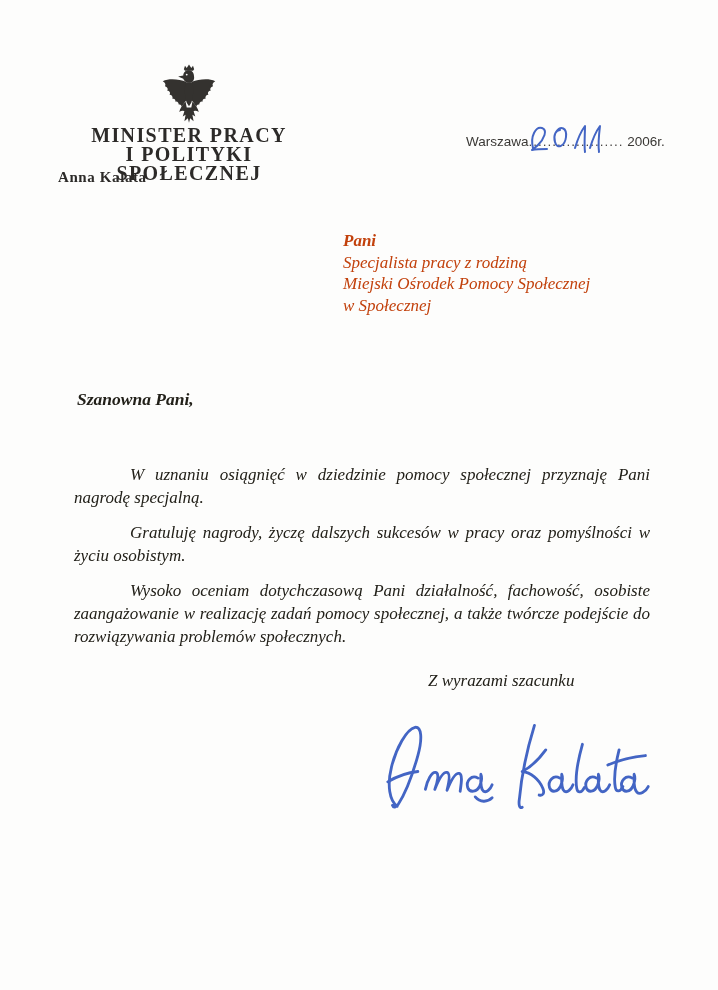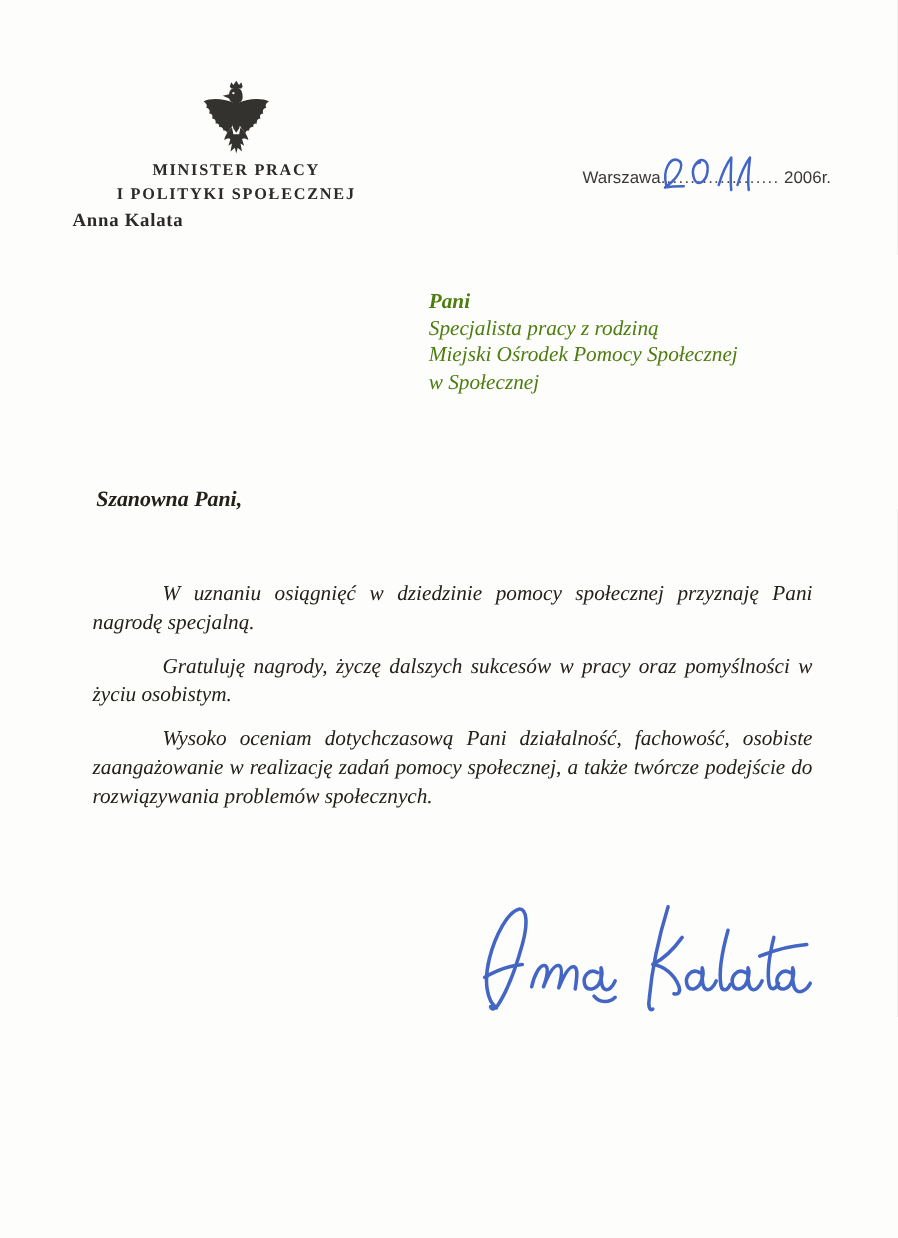--- a/index.html
+++ b/index.html
@@ -22,21 +22,21 @@
     width: 58px;
     height: 64px;
   }
   .ministry {
     position: absolute;
     left: 58px;
     top: 126px;
     width: 262px;
     text-align: center;
     font-weight: bold;
-    font-size: 13px;
+    font-size: 20px;
     letter-spacing: 1.4px;
     line-height: 19px;
     color: #2c2a28;
   }
   .minister-name {
     position: absolute;
     left: 58px;
     top: 169px;
     width: 262px;
     text-align: left;
@@ -69,21 +69,21 @@
   }
 
   
   .recipient {
     position: absolute;
     left: 343px;
     top: 230px;
     font-size: 17px;
     font-style: italic;
     line-height: 21.5px;
-    color: #4d7c0f;
+    color: #c2410c;
   }
   .recipient .strong { font-weight: bold; }
 
   
   .greeting {
     position: absolute;
     left: 77px;
     top: 389px;
     font-size: 17.5px;
     font-style: italic;
@@ -176,20 +176,21 @@
   </div>
 
   <div class="greeting">Szanowna Pani,</div>
 
   <div class="letter-body">
     <p>W uznaniu osiągnięć w dziedzinie pomocy społecznej przyznaję Pani nagrodę specjalną.</p>
     <p>Gratuluję nagrody, życzę dalszych sukcesów w pracy oraz pomyślności w życiu osobistym.</p>
     <p>Wysoko oceniam dotychczasową Pani działalność, fachowość, osobiste zaangażowanie w realizację zadań pomocy społecznej, a także twórcze podejście do rozwiązywania problemów społecznych.</p>
   </div>
 
+  <div class="closing">Z wyrazami szacunku</div>
 
   <div class="signature">
     <svg viewBox="0 0 285 110" width="268" height="104" aria-hidden="true">
       <g fill="none" stroke="#4365c4" stroke-width="3" stroke-linecap="round" stroke-linejoin="round">
 
         <path d="M14 100 C6 94 3 78 8 58 C13 38 24 18 33 16 C40 15 41 28 36 46 C31 64 23 86 15 98 C13 101 10 102 9 99"></path>
         <path d="M4 74 C14 68 26 64 36 63"></path>
 
         <path d="M44 82 C46 72 51 63 55 64 C59 65 57 74 54 82 C58 72 63 63 67 64 C71 65 69 75 67 83 C71 73 76 64 80 65 C84 66 82 77 81 84"></path>
 

